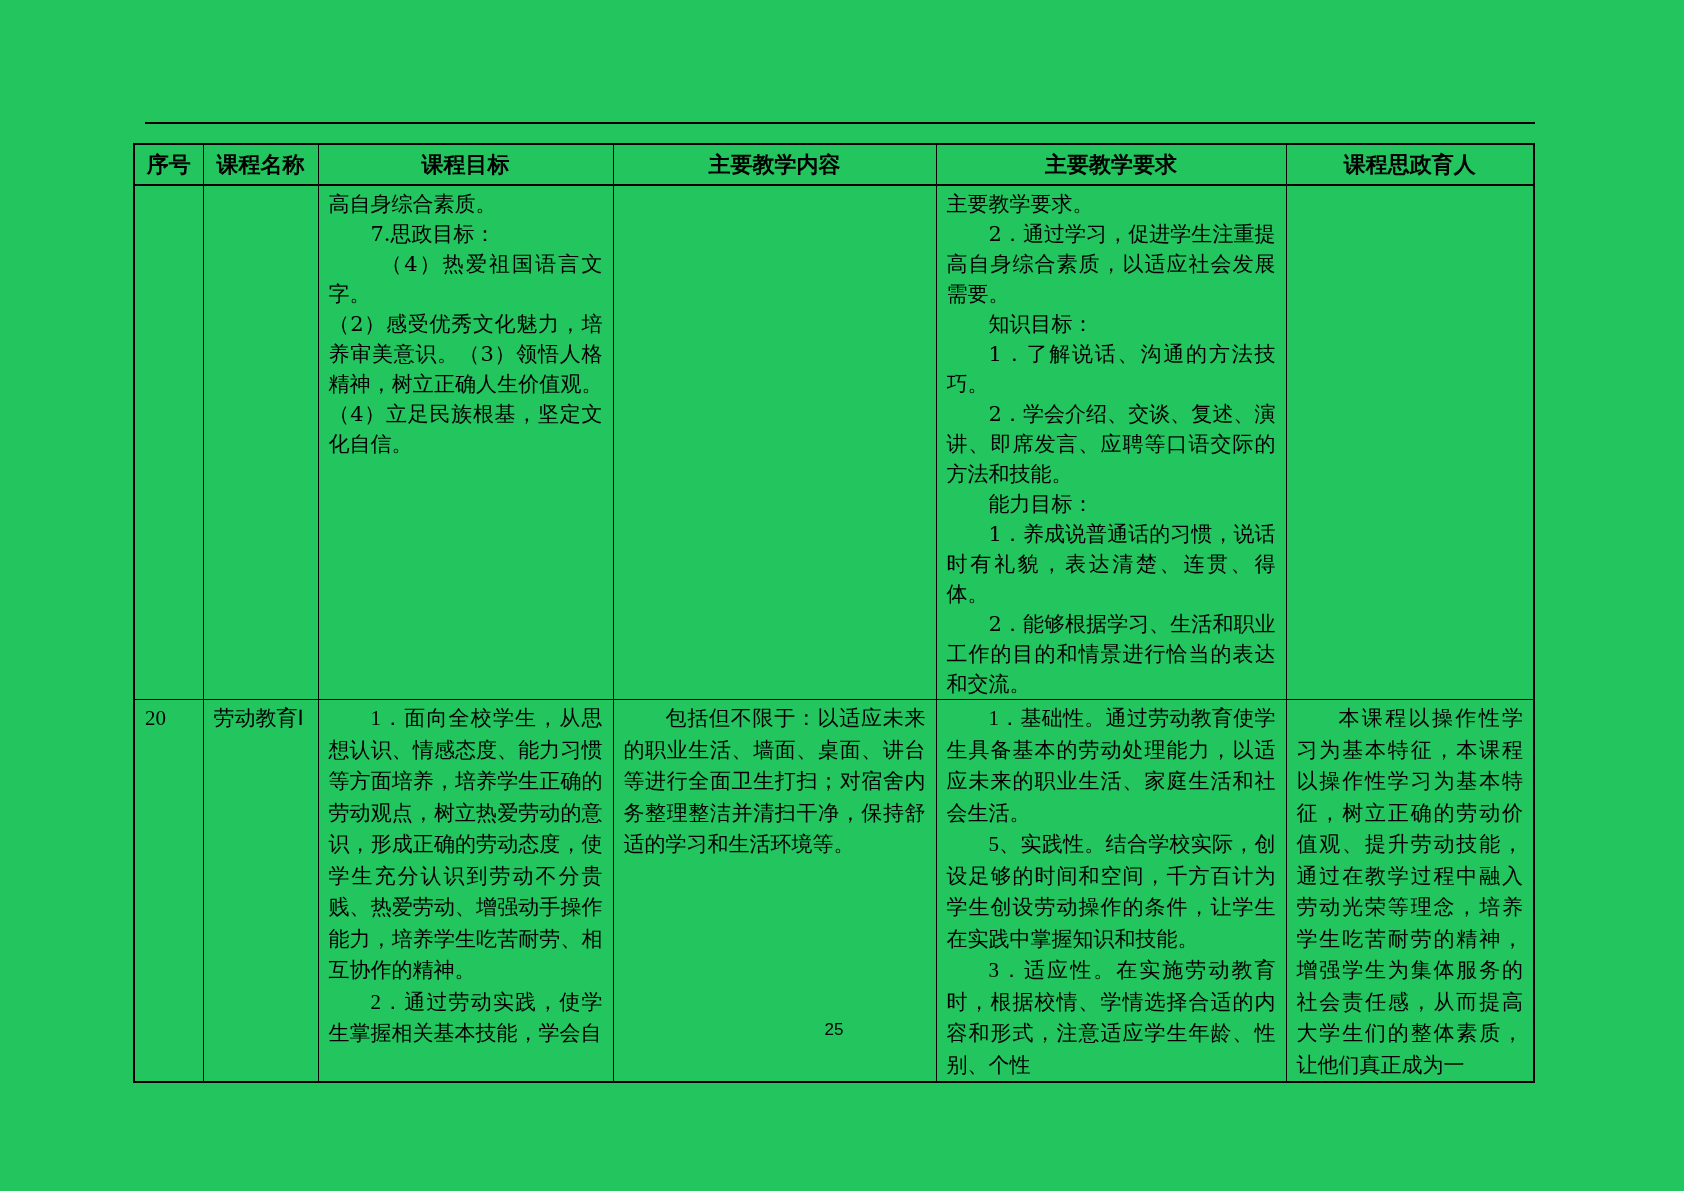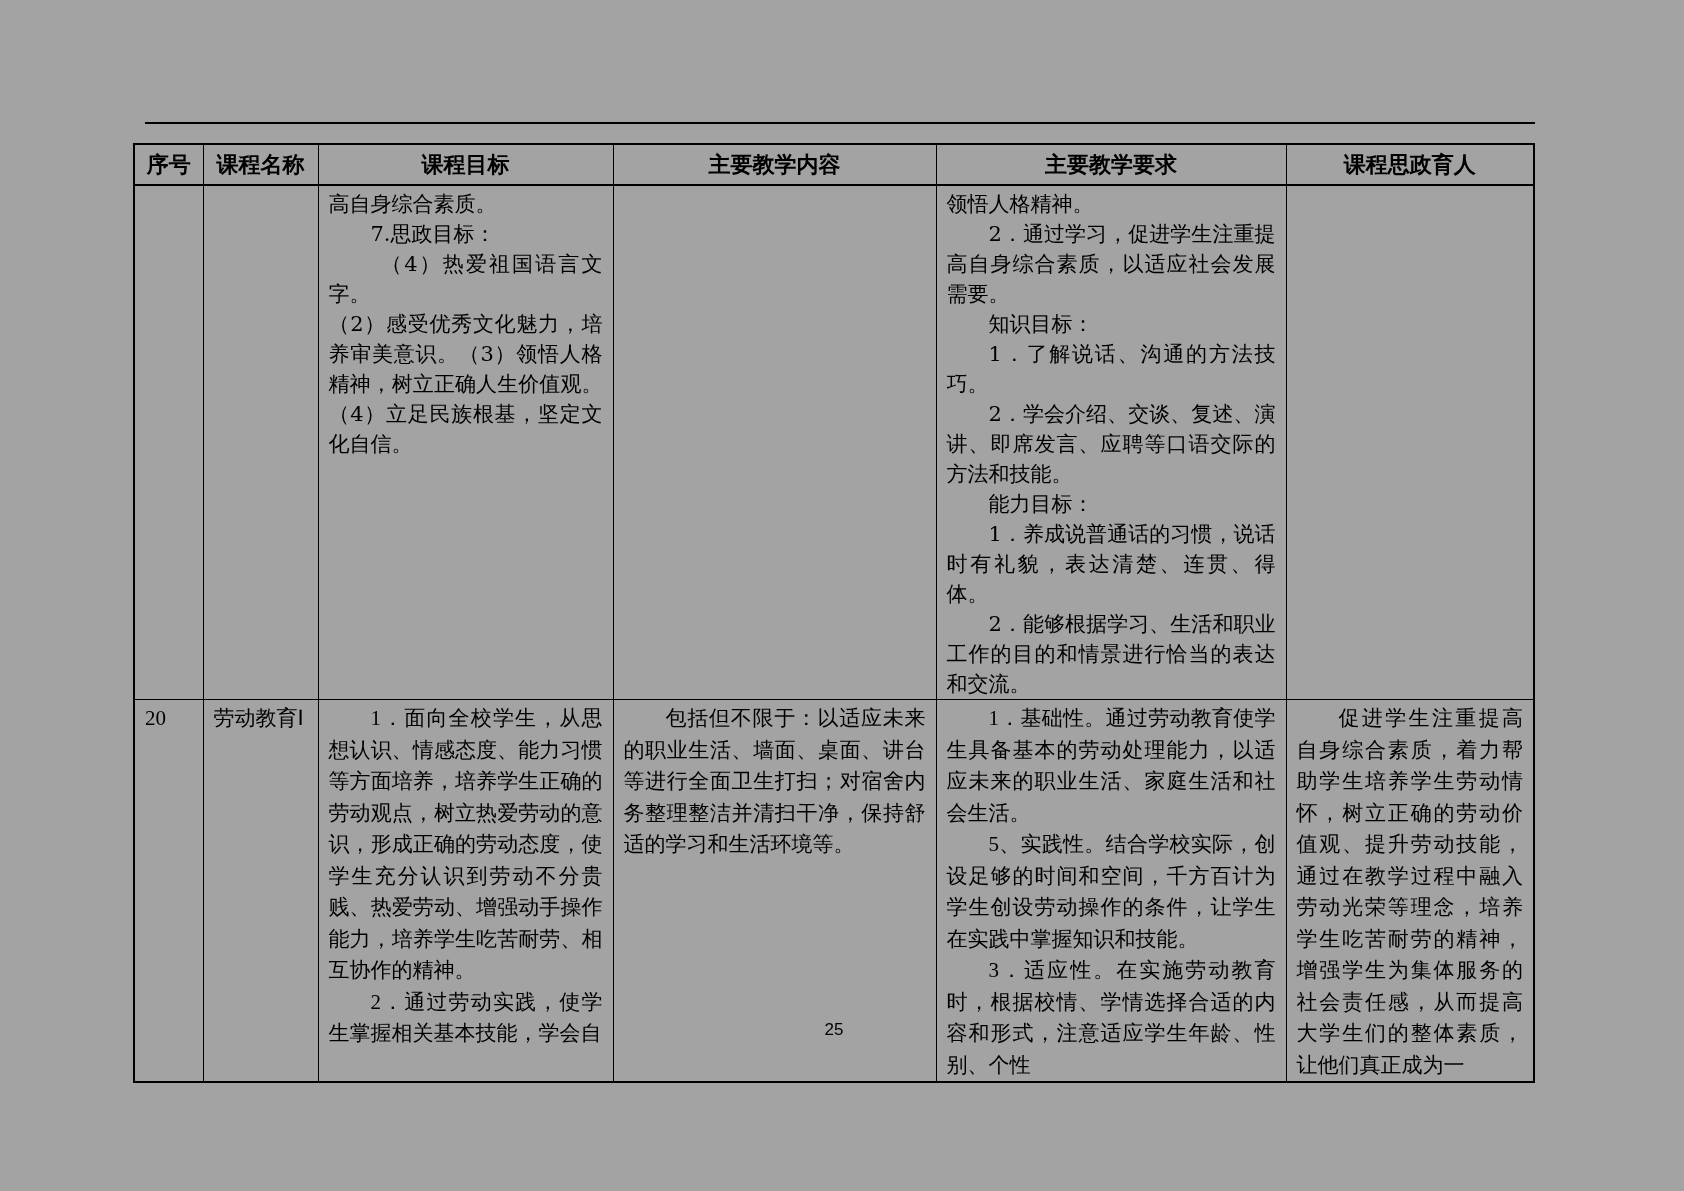--- a/index.html
+++ b/index.html
@@ -4,21 +4,21 @@
 <style>
   html, body {
     margin: 0;
     padding: 0;
     background: #ffffff;
   }
   .page {
     position: relative;
     width: 1684px;
     height: 1191px;
-    background: #a3a3a3;
+    background: #22c55e;
     color: #000000;
     font-family: "DejaVu Serif", "Liberation Serif", serif;
     overflow: hidden;
   }
   .top-rule {
     position: absolute;
     left: 145px;
     top: 122px;
     width: 1390px;
     height: 2px;
@@ -116,21 +116,21 @@
           <p class="para"></p>
         </td>
         <td>
           <p class="para">高自身综合素质。</p>
           <p class="para indent2">7.思政目标：</p>
           <p class="para indent25">（4）热爱祖国语言文字。</p>
           <p class="para">（2）感受优秀文化魅力，培养审美意识。（3）领悟人格精神，树立正确人生价值观。（4）立足民族根基，坚定文化自信。</p>
         </td>
         <td></td>
         <td>
-          <p class="para">领悟人格精神。</p>
+          <p class="para">主要教学要求。</p>
           <p class="para indent2">2．通过学习，促进学生注重提高自身综合素质，以适应社会发展需要。</p>
           <p class="para indent2">知识目标：</p>
           <p class="para indent2">1．了解说话、沟通的方法技巧。</p>
           <p class="para indent2">2．学会介绍、交谈、复述、演讲、即席发言、应聘等口语交际的方法和技能。</p>
           <p class="para indent2">能力目标：</p>
           <p class="para indent2">1．养成说普通话的习惯，说话时有礼貌，表达清楚、连贯、得体。</p>
           <p class="para indent2">2．能够根据学习、生活和职业工作的目的和情景进行恰当的表达和交流。</p>
         </td>
         <td></td>
       </tr>
@@ -147,21 +147,21 @@
         </td>
         <td>
           <p class="para indent2">包括但不限于：以适应未来的职业生活、墙面、桌面、讲台等进行全面卫生打扫；对宿舍内务整理整洁并清扫干净，保持舒适的学习和生活环境等。</p>
         </td>
         <td>
           <p class="para indent2">1．基础性。通过劳动教育使学生具备基本的劳动处理能力，以适应未来的职业生活、家庭生活和社会生活。</p>
           <p class="para indent2">5、实践性。结合学校实际，创设足够的时间和空间，千方百计为学生创设劳动操作的条件，让学生在实践中掌握知识和技能。</p>
           <p class="para indent2">3．适应性。在实施劳动教育时，根据校情、学情选择合适的内容和形式，注意适应学生年龄、性别、个性</p>
         </td>
         <td>
-          <p class="para indent2">促进学生注重提高自身综合素质，着力帮助学生培养学生劳动情怀，树立正确的劳动价值观、提升劳动技能，通过在教学过程中融入劳动光荣等理念，培养学生吃苦耐劳的精神，增强学生为集体服务的社会责任感，从而提高大学生们的整体素质，让他们真正成为一</p>
+          <p class="para indent2">本课程以操作性学习为基本特征，本课程以操作性学习为基本特征，树立正确的劳动价值观、提升劳动技能，通过在教学过程中融入劳动光荣等理念，培养学生吃苦耐劳的精神，增强学生为集体服务的社会责任感，从而提高大学生们的整体素质，让他们真正成为一</p>
         </td>
       </tr>
     </tbody>
   </table>
 
   <div class="page-number">25</div>
 
 </div>
 
 </body></html>

